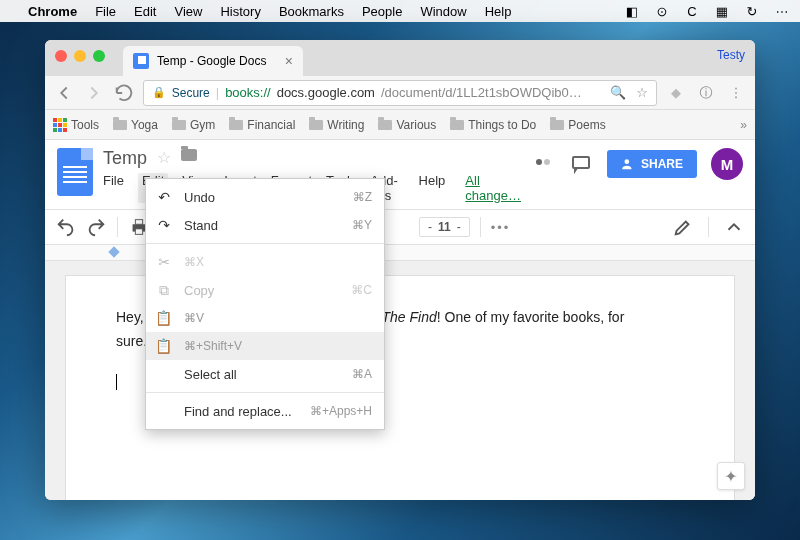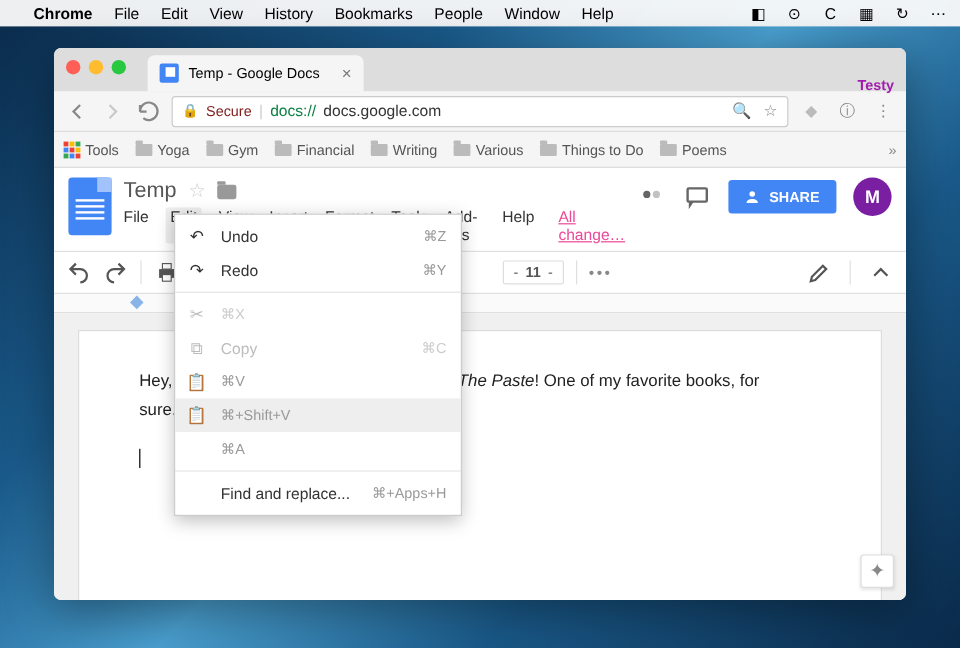--- a/index.html
+++ b/index.html
@@ -17,52 +17,52 @@
   .window { position: absolute; top: 40px; left: 45px; width: 710px; height: 460px; background: #fff; border-radius: 6px; box-shadow: 0 10px 40px rgba(0,0,0,0.4); overflow: hidden; display: flex; flex-direction: column; }
 
   .tabstrip { height: 36px; background: #ddd; display: flex; align-items: flex-end; padding-left: 8px; position: relative; }
   .traffic { position: absolute; left: 10px; top: 10px; display: flex; gap: 7px; }
   .traffic span { width: 12px; height: 12px; border-radius: 50%; display: block; }
   .t-close { background:#ff5f57; } .t-min { background:#febc2e; } .t-max { background:#28c840; }
   .tab { margin-left: 70px; height: 30px; background: #f5f5f5; border-radius: 6px 6px 0 0; display: flex; align-items: center; padding: 0 10px; font-size: 12px; gap: 8px; min-width: 180px; }
   .tab .favicon { width: 16px; height: 16px; background:#4285f4; border-radius:2px; position:relative; }
   .tab .favicon::after { content:""; position:absolute; inset:3px 3px 5px 5px; background:#fff; }
   .tab .close { margin-left: auto; color:#777; font-size:14px; }
-  .profile-chip { position:absolute; right:10px; top:24px; font-size:12px; color:#a21caf;font-weight:bold; }
+  .profile-chip { position:absolute; right:10px; top:8px; font-size:12px; color:#1d4ed8; }
 
   .urlbar { height: 34px; background:#f5f5f5; border-bottom:1px solid #ddd; display:flex; align-items:center; padding:0 8px; gap:8px; font-size:13px; }
   .nav-ico { width:22px; height:22px; display:flex; align-items:center; justify-content:center; color:#888; }
   .omni { flex:1; display:flex; align-items:center; gap:6px; background:#fff; border:1px solid #ccc; border-radius:3px; height:26px; padding:0 8px; overflow:hidden; white-space:nowrap; }
   .lock { color:#0b8043; font-size:11px; }
-  .secure { color:#7f1d1d; font-size:12px; }
+  .secure { color:#0c4a6e; font-size:12px; }
   .url-h { color:#0b8043; } .url-d { color:#333; } .url-p { color:#888; }
   .omni-right { margin-left:auto; display:flex; gap:10px; color:#888; }
 
   .bookmarks { height:30px; background:#f5f5f5; border-bottom:1px solid #ddd; display:flex; align-items:center; padding:0 8px; gap:14px; font-size:12px; color:#555; }
   .bm { display:flex; align-items:center; gap:4px; }
   .bm-folder { width:14px; height:10px; background:#bbb; border-radius:1px; position:relative; }
   .bm-folder::before { content:""; position:absolute; top:-3px; left:0; width:6px; height:3px; background:#bbb; border-radius:1px 1px 0 0; }
   .apps-ico { display:grid; grid-template-columns:repeat(3,4px); grid-template-rows:repeat(3,4px); gap:1px; }
   .apps-ico span:nth-child(1){background:#ea4335}.apps-ico span:nth-child(2){background:#fbbc05}.apps-ico span:nth-child(3){background:#34a853}
   .apps-ico span:nth-child(4){background:#4285f4}.apps-ico span:nth-child(5){background:#ea4335}.apps-ico span:nth-child(6){background:#fbbc05}
   .apps-ico span:nth-child(7){background:#34a853}.apps-ico span:nth-child(8){background:#4285f4}.apps-ico span:nth-child(9){background:#ea4335}
   .bm-over { margin-left:auto; color:#888; }
 
   
   .docs-hdr { display:flex; align-items:flex-start; padding:8px 12px 0 12px; gap:10px; }
   .docs-logo { width:36px; height:48px; background:#4285f4; border-radius:3px; position:relative; flex-shrink:0; }
   .docs-logo::before { content:""; position:absolute; top:0; right:0; width:12px; height:12px; background:#a1c2fa; }
   .docs-logo::after { content:""; position:absolute; left:6px; right:6px; top:18px; height:2px; background:#fff; box-shadow:0 5px 0 #fff,0 10px 0 #fff,0 15px 0 #fff; }
   .docs-mid { flex:1; }
-  .doc-title-row { display:flex; align-items:center; gap:10px; font-size:18px; color:#555; }
+  .doc-title-row { display:flex; gap:10px; font-size:18px; color:#555; }
   .doc-title-row .star { color:#ccc; font-size:16px; }
   .doc-title-row .folder { width:16px; height:12px; background:#999; border-radius:2px; position:relative; top:1px;}
   .doc-title-row .folder::before { content:""; position:absolute; top:-3px; left:0; width:7px; height:3px; background:#999; border-radius:1px 1px 0 0;}
   .docs-menu { display:flex; gap:14px; font-size:13px; color:#333; margin-top:4px; }
-  .docs-menu .changes { color:#ec4899; text-decoration:underline; margin-left:6px; }
+  .docs-menu .changes { color:#15803d; text-decoration:underline; margin-left:6px; }
   .docs-right { display:flex; align-items:center; gap:14px; }
   .icobtn { width:24px; height:24px; display:flex; align-items:center; justify-content:center; color:#666; }
   .share-btn { background:#4285f4; color:#fff; font-size:12px; font-weight:700; padding:7px 14px; border-radius:3px; display:flex; align-items:center; gap:6px; }
   .avatar { width:32px; height:32px; border-radius:50%; background:#7b1fa2; color:#fff; display:flex; align-items:center; justify-content:center; font-weight:600; font-size:15px; }
 
   
   .toolbar { height:36px; border-top:1px solid #e0e0e0; border-bottom:1px solid #e0e0e0; display:flex; align-items:center; padding:0 10px; gap:8px; font-size:13px; color:#555; margin-top:6px; background:#fff; }
   .tb-ico { width:22px; height:22px; display:flex; align-items:center; justify-content:center; }
   .tb-sep { width:1px; height:20px; background:#e0e0e0; margin:0 2px; }
   .fontsize { border:1px solid #ddd; padding:2px 8px; border-radius:2px; display:flex; align-items:center; gap:6px; font-size:12px;}
@@ -146,22 +146,23 @@
       </span>
     <span class="nav-ico">
         <svg viewBox="0 0 24 24" fill="none" stroke="currentColor" stroke-width="2">
           <path d="M4 12a8 8 0 1 1 3 6M4 12V6m0 6h6"></path>
         </svg>
       </span>
     <div class="omni">
       <span class="lock">🔒</span>
       <span class="secure">Secure</span>
       <span style="color:#ccc">|</span>
-      <span class="url-h">docs://</span>
+      <span class="url-h">books://</span>
         <span class="url-d">docs.google.com</span>
+        <span class="url-p">/document/d/1LL2t1sbOWDQib0…</span>
       <span class="omni-right">
         <span>🔍</span>
         <span>☆</span>
       </span>
     </div>
     <span class="nav-ico" style="color:#bbb">◆</span>
     <span class="nav-ico" style="color:#888">ⓘ</span>
     <span class="nav-ico">⋮</span>
   </div>
 
@@ -296,39 +297,39 @@
           </svg>
         </span>
     </div>
   </div>
 
   <div class="ruler"></div>
 
   <div class="page-area">
     <div class="page">
       <p>
-        <span>Hey, </span><span style="display:inline-block;width:230px"></span><span> </span><span class="italic">The Paste</span><span>! One of my favorite books, for</span>
+        <span>Hey, </span><span style="display:inline-block;width:230px"></span><span> </span><span class="italic">The Find</span><span>! One of my favorite books, for</span>
       </p>
       <p>sure.</p>
       <p style="margin-top:16px"><span class="cursor"></span></p>
     </div>
     <div class="explore">✦</div>
   </div>
 
 </div>
 
 <div class="dropdown">
   <div class="dd-item">
     <span class="ico">↶</span>
     <span class="lbl">Undo</span>
     <span class="sc">⌘Z</span>
   </div>
   <div class="dd-item">
     <span class="ico">↷</span>
-    <span class="lbl">Redo</span>
+    <span class="lbl">Stand</span>
     <span class="sc">⌘Y</span>
   </div>
   <div class="dd-sep"></div>
   <div class="dd-item disabled">
     <span class="ico">✂</span>
     <span class="sc">⌘X</span>
   </div>
   <div class="dd-item disabled">
     <span class="ico">⧉</span>
     <span class="lbl">Copy</span>
@@ -337,20 +338,21 @@
   <div class="dd-item">
     <span class="ico">📋</span>
     <span class="sc">⌘V</span>
   </div>
   <div class="dd-item hover">
     <span class="ico">📋</span>
     <span class="sc">⌘+Shift+V</span>
   </div>
   <div class="dd-item">
     <span class="ico"></span>
+    <span class="lbl">Select all</span>
     <span class="sc">⌘A</span>
   </div>
   <div class="dd-sep"></div>
   <div class="dd-item">
     <span class="ico"></span>
     <span class="lbl">Find and replace...</span>
     <span class="sc">⌘+Apps+H</span>
   </div>
 </div>
 

